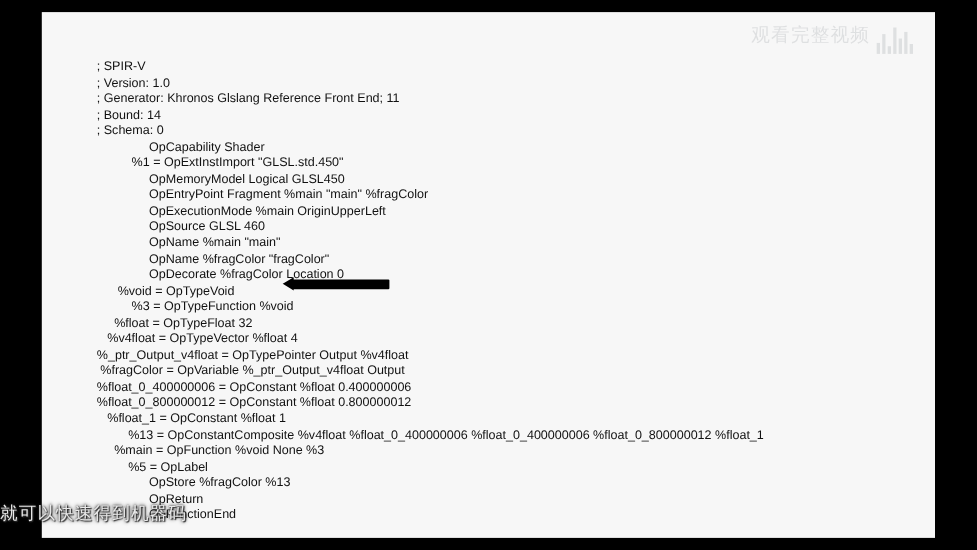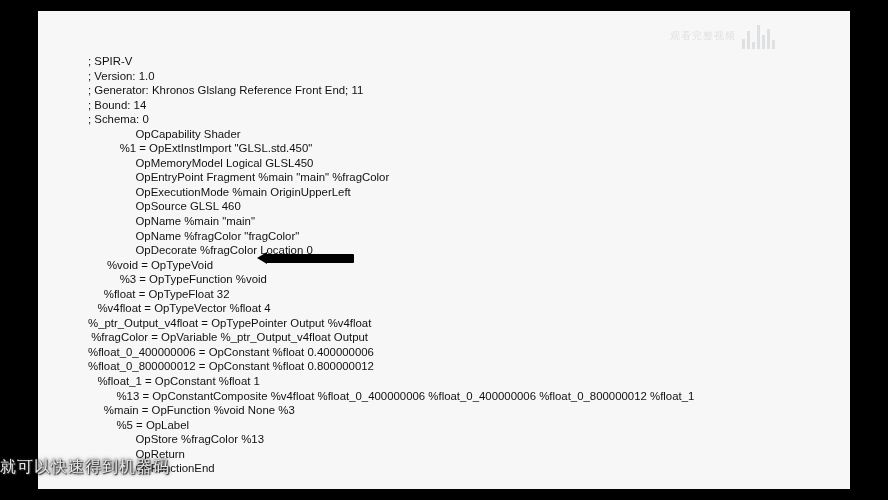--- a/index.html
+++ b/index.html
@@ -64,24 +64,25 @@
   }
   
   #watermark {
     position: absolute;
     right: 20px;
     top: 4px;
     width: 160px;
     height: 34px;
     opacity: 0.22;
     color: #9aa0a6;
-    font-size: 10px;
+    font-size: 17px;
     font-family: "Liberation Sans", sans-serif;
     display: flex;
     align-items: flex-end;
+    justify-content: flex-end;
     gap: 6px;
     pointer-events: none;
   }
   #watermark .wm-text {
     letter-spacing: 1px;
     white-space: nowrap;
     transform: translateY(-6px);
     color: #8b9096;
   }
   #watermark .wm-bars {

